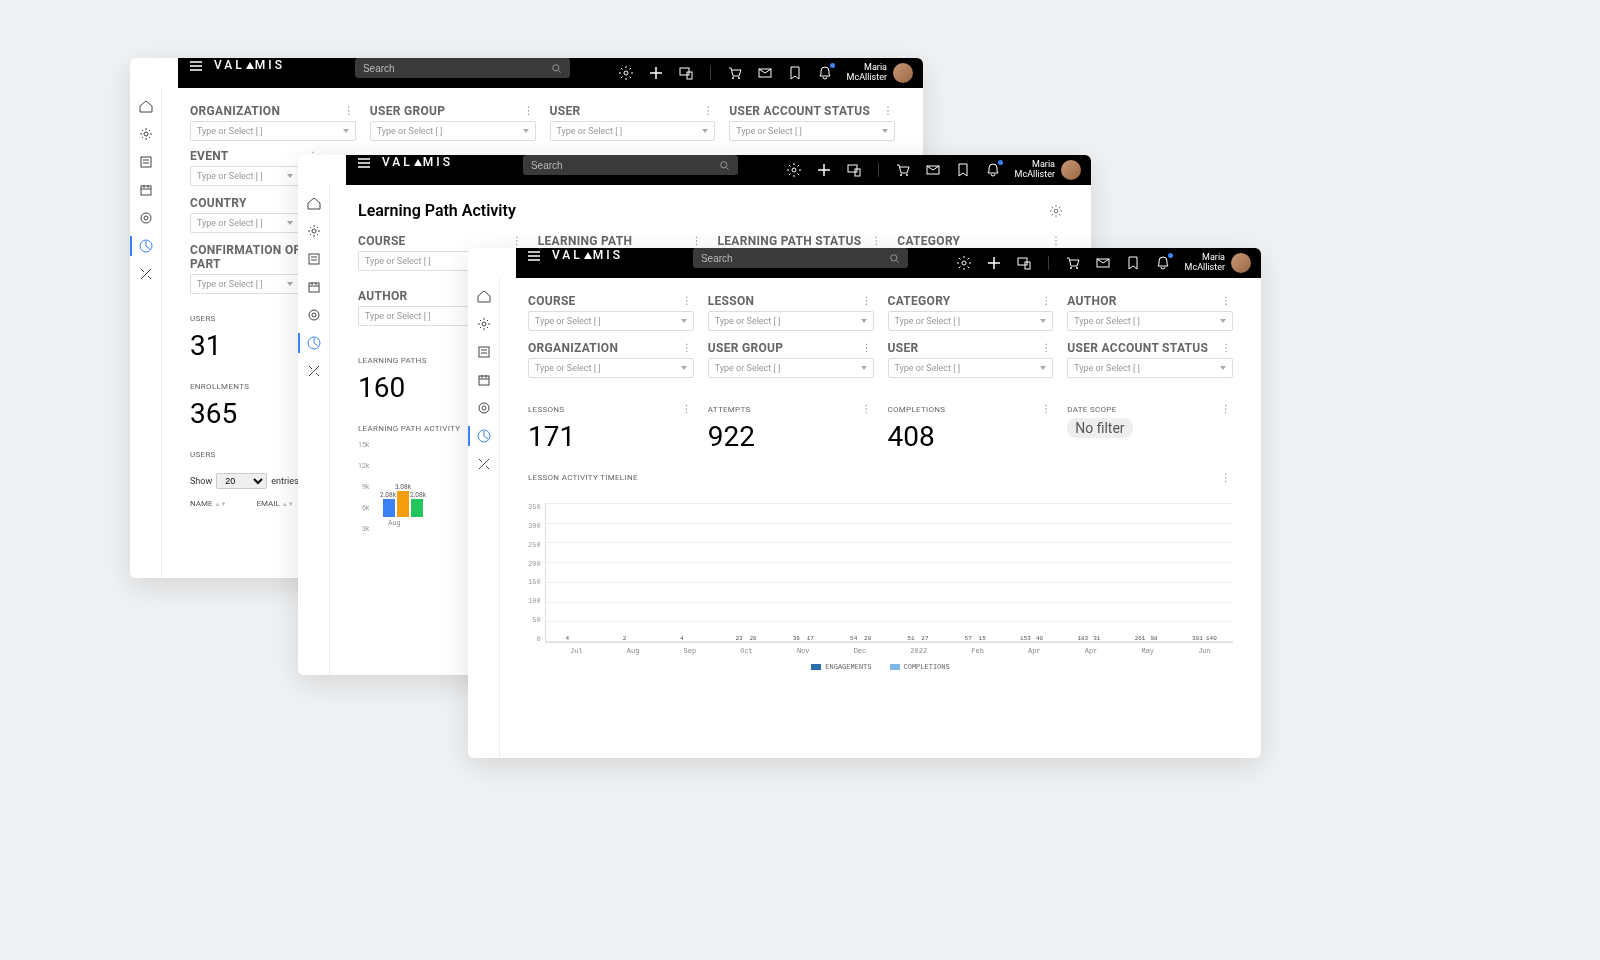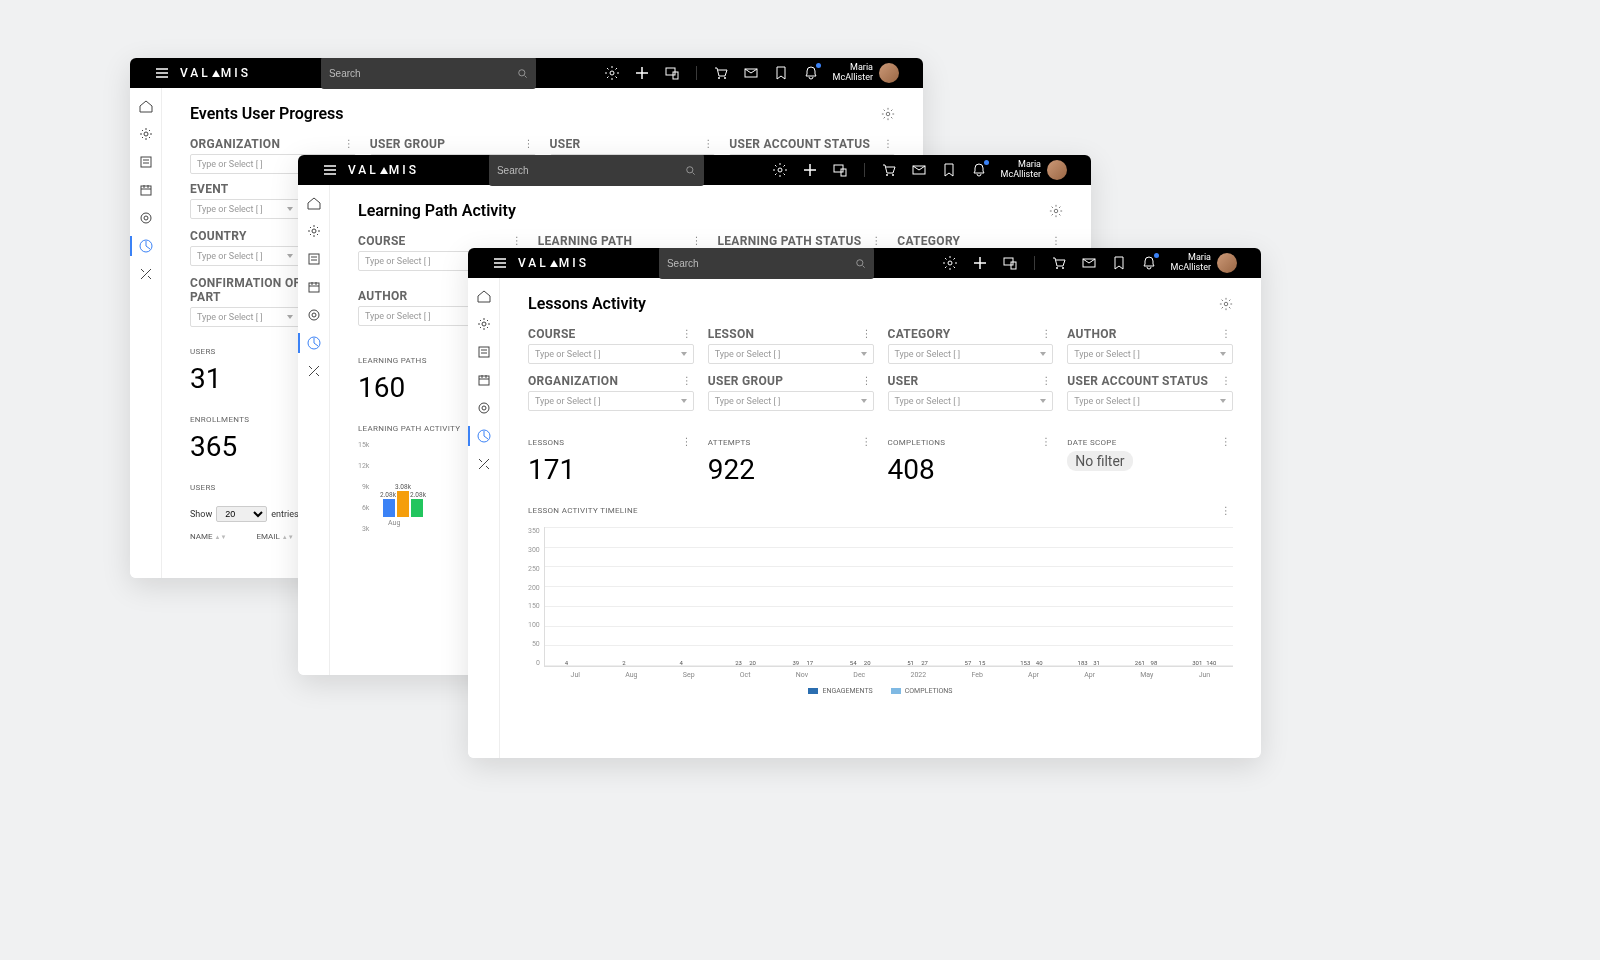--- a/index.html
+++ b/index.html
@@ -17,37 +17,37 @@
   border-radius: 6px;
   box-shadow: 0 8px 30px rgba(0,0,0,0.12);
   overflow: hidden;
 }
 .win-a { left: 130px; top: 58px; width: 793px; height: 520px; }
 .win-b { left: 298px; top: 155px; width: 793px; height: 520px; }
 .win-c { left: 468px; top: 248px; width: 793px; height: 510px; }
 
 .topbar {
   display: flex;
-  align-items: center;
   background: #000;
   height: 30px;
-  padding: 0 24px;
+  padding: 0 10px;
   gap: 10px;
   color: #fff;
+  margin-left: 48px;
 }
 .hamburger, .topicon { width: 16px; height: 16px; display: inline-flex; align-items: center; justify-content: center; cursor: pointer; }
 .logo { font-size: 12px; letter-spacing: 3px; font-weight: 500; }
 .logo .tri { display: inline-block; width: 0; height: 0; border-left: 4px solid transparent; border-right: 4px solid transparent; border-bottom: 7px solid #fff; vertical-align: middle; margin: 0 1px; }
 .search {
   flex: 0 0 auto;
   display: flex;
   align-items: center;
   background: #3a3a3a;
   border-radius: 3px;
-  height: 32px;
+  height: 20px;
   padding: 0 8px;
   margin-left: 60px;
   width: 215px;
 }
 .search input {
   background: transparent;
   border: none;
   outline: none;
   color: #ccc;
   font-size: 10px;
@@ -116,21 +116,21 @@
 .filters-row2 .select { width:auto; }
 .metric-block { margin-top:20px; }
 .metric-label { font-size:8px; color:#666; letter-spacing:0.3px; }
 .table-controls { margin-top:14px; font-size:9px; color:#333; display:flex; align-items:center; gap:4px;}
 .table-controls select { font-size:9px; padding:1px 14px 1px 4px; border:1px solid #ccc; border-radius:2px;}
 .table-head { display:flex; gap:30px; margin-top:10px; font-size:8px; color:#555; }
 .table-head span { display:flex; align-items:center; gap:2px; }
 .sortarrows { display:inline-flex; flex-direction:column; line-height:3px; font-size:6px; color:#bbb; }
 
 
-.chart-wrap { margin-top:11px; position:relative; }
+.chart-wrap { margin-top:20px; position:relative;font-family:Liberation Mono, monospace; }
 .chart-area { display:flex; }
 .y-axis { display:flex; flex-direction:column; justify-content:space-between; align-items:flex-end; font-size:7px; color:#999; padding-right:4px; }
 .plot { flex:1; position:relative; border-left:1px solid #ddd; border-bottom:1px solid #ddd; }
 .gridlines { position:absolute; inset:0; display:flex; flex-direction:column; justify-content:space-between; }
 .gridlines div { border-top:1px solid #eee; height:0; }
 .bars { position:absolute; left:0; right:0; bottom:0; display:flex; align-items:flex-end; justify-content:space-around; height:100%; }
 .bar-group { display:flex; align-items:flex-end; gap:2px; position:relative; }
 .bar { width:8px; }
 .bar.eng { background:#2b6eb0; }
 .bar.comp { background:#7fb9e3; }
@@ -260,29 +260,20 @@
             <path d="M8 8V3M8 8l4 3" stroke="currentColor"></path>
           </svg>
         </span>
       <span class="sidenav-item">
           <svg viewBox="0 0 16 16">
             <path d="M3 13l5-5M13 3l-5 5M3 3l3 3M13 13l-3-3" stroke="currentColor"></path>
           </svg>
         </span>
     </div>
     <div class="content">
-      <div class="page-title">
-        <span>Events User Progress</span>
-        <span class="page-title-gear">
-            <svg viewBox="0 0 16 16">
-              <circle cx="8" cy="8" r="2" stroke="currentColor" fill="none"></circle>
-              <path d="M8 1v2M8 13v2M1 8h2M13 8h2M3 3l1.5 1.5M11.5 11.5L13 13M3 13l1.5-1.5M11.5 4.5L13 3" stroke="currentColor"></path>
-            </svg>
-          </span>
-      </div>
       <div class="filters-row2" id="winA-top-filters">
           <div class="filter">
             <div class="filter-label-row">
               <span class="filter-label">ORGANIZATION</span>
               <span class="dots">⋮</span>
             </div>
 <div class="select">
               <span>Type or Select [ ]</span>
               <span class="caret"></span>
             </div>
@@ -699,29 +690,20 @@
             <path d="M8 8V3M8 8l4 3" stroke="currentColor"></path>
           </svg>
         </span>
       <span class="sidenav-item">
           <svg viewBox="0 0 16 16">
             <path d="M3 13l5-5M13 3l-5 5M3 3l3 3M13 13l-3-3" stroke="currentColor"></path>
           </svg>
         </span>
     </div>
     <div class="content">
-      <div class="page-title">
-        <span>Lessons Activity</span>
-        <span class="page-title-gear">
-            <svg viewBox="0 0 16 16">
-              <circle cx="8" cy="8" r="2" stroke="currentColor" fill="none"></circle>
-              <path d="M8 1v2M8 13v2M1 8h2M13 8h2M3 3l1.5 1.5M11.5 11.5L13 13M3 13l1.5-1.5M11.5 4.5L13 3" stroke="currentColor"></path>
-            </svg>
-          </span>
-      </div>
       <div class="filters" id="winC-filters">
           <div class="filter">
             <div class="filter-label-row">
               <span class="filter-label">COURSE</span>
               <span class="dots">⋮</span>
             </div>
 <div class="select">
               <span>Type or Select [ ]</span>
               <span class="caret"></span>
             </div>

